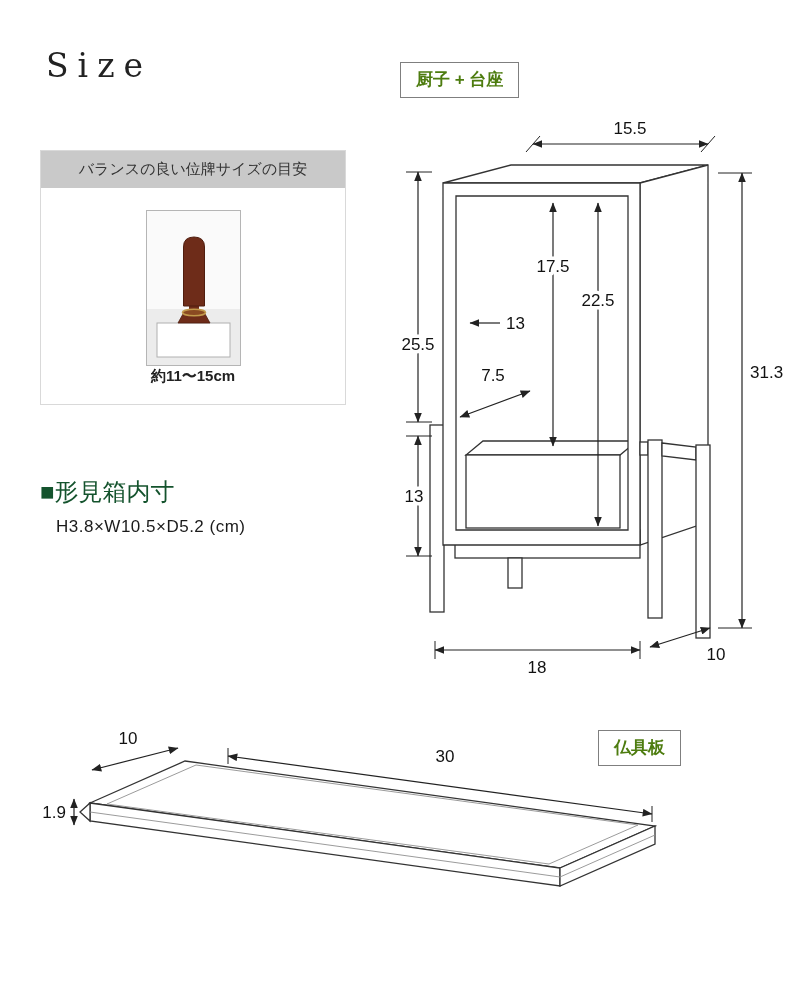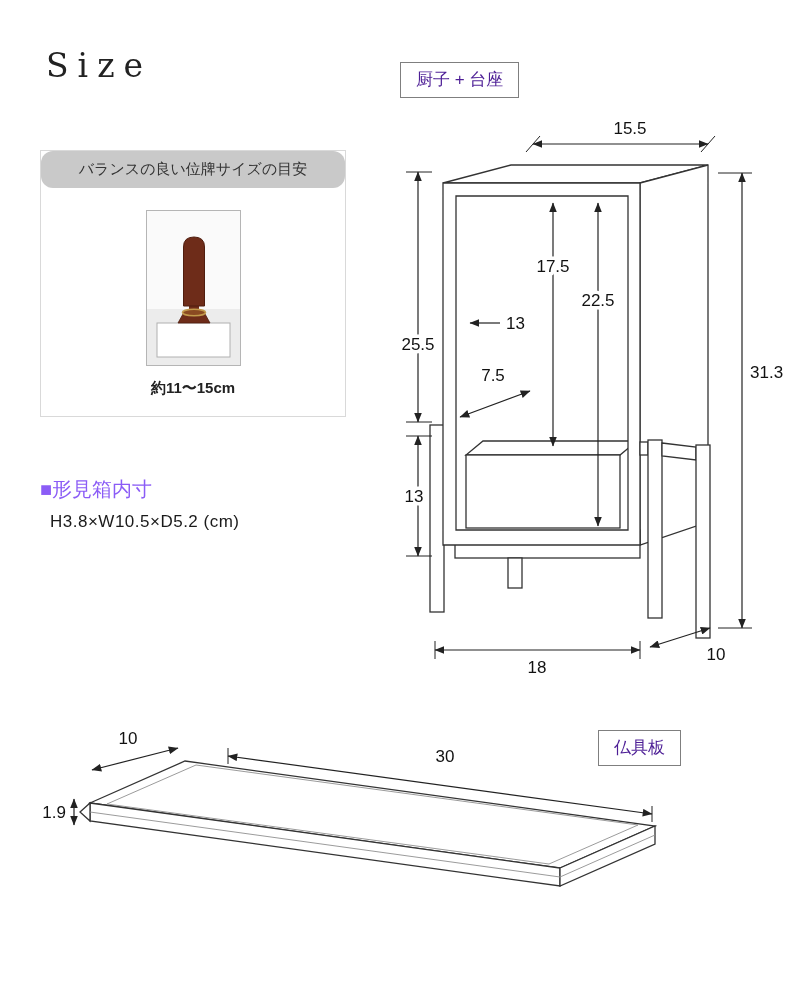--- a/index.html
+++ b/index.html
@@ -12,51 +12,52 @@
 
   
   #size-title {
     left:46px; top:46px;
     font-family:"DejaVu Serif", serif;
     font-size:33px; font-weight:400; letter-spacing:9px; color:#222;
   }
 
   
   .tag {
-    border:1px solid #7f7f7f; background:#fff; color:#4c1d95;
+    border:1px solid #7f7f7f; background:#fff; color:#4d7c0f;
     font-size:17px; padding:7px 15px; line-height:1.2; white-space:nowrap;
     z-index:5;
+    font-weight:bold;
   }
   #cabinet-tag { left:400px; top:62px; }
   #board-tag   { left:598px; top:730px;text-align:right; }
 
   
   #guide-box {
     left:40px; top:150px; width:306px;
     border:1px solid #d9d9d9; background:#fff;
   }
   #guide-box .guide-header {
     background:#c9c9c9; color:#333; font-size:15px;
-    text-align:center; padding:9px 4px;border-radius:12px;
+    text-align:center; padding:9px 4px;
   }
   #guide-box .guide-body {
     display:flex; justify-content:center; gap:33px;
     padding:22px 0 18px;
   }
   .guide-item { display:flex; flex-direction:column; align-items:center; }
   .photo {
     width:95px; height:156px; border:1px solid #b5b5b5; background:#fff;
     overflow:hidden;
   }
-  .guide-label { margin-top:13px; font-weight:bold; font-size:15px; color:#222; }
+  .guide-label { margin-top:1px; font-weight:bold; font-size:15px; color:#222; }
 
   
   #keepsake { left:40px; top:476px; }
-  #keepsake .keepsake-heading { font-size:20px; color:#8b5cf6; }
-  #keepsake .keepsake-size { font-size:17px; margin-top:9px; margin-left:10px; letter-spacing:.5px; }
+  #keepsake .keepsake-heading { font-size:24px; color:#14532d; }
+  #keepsake .keepsake-size { font-size:17px; margin-top:9px; margin-left:16px; letter-spacing:.5px; }
 
   
   svg.diagram { position:absolute; }
   #cabinet-svg { left:390px; top:110px; }
   #board-svg   { left:30px;  top:728px; }
 
   svg text {
     font-family:"Liberation Sans", sans-serif;
     font-size:17px; fill:#111;
   }

